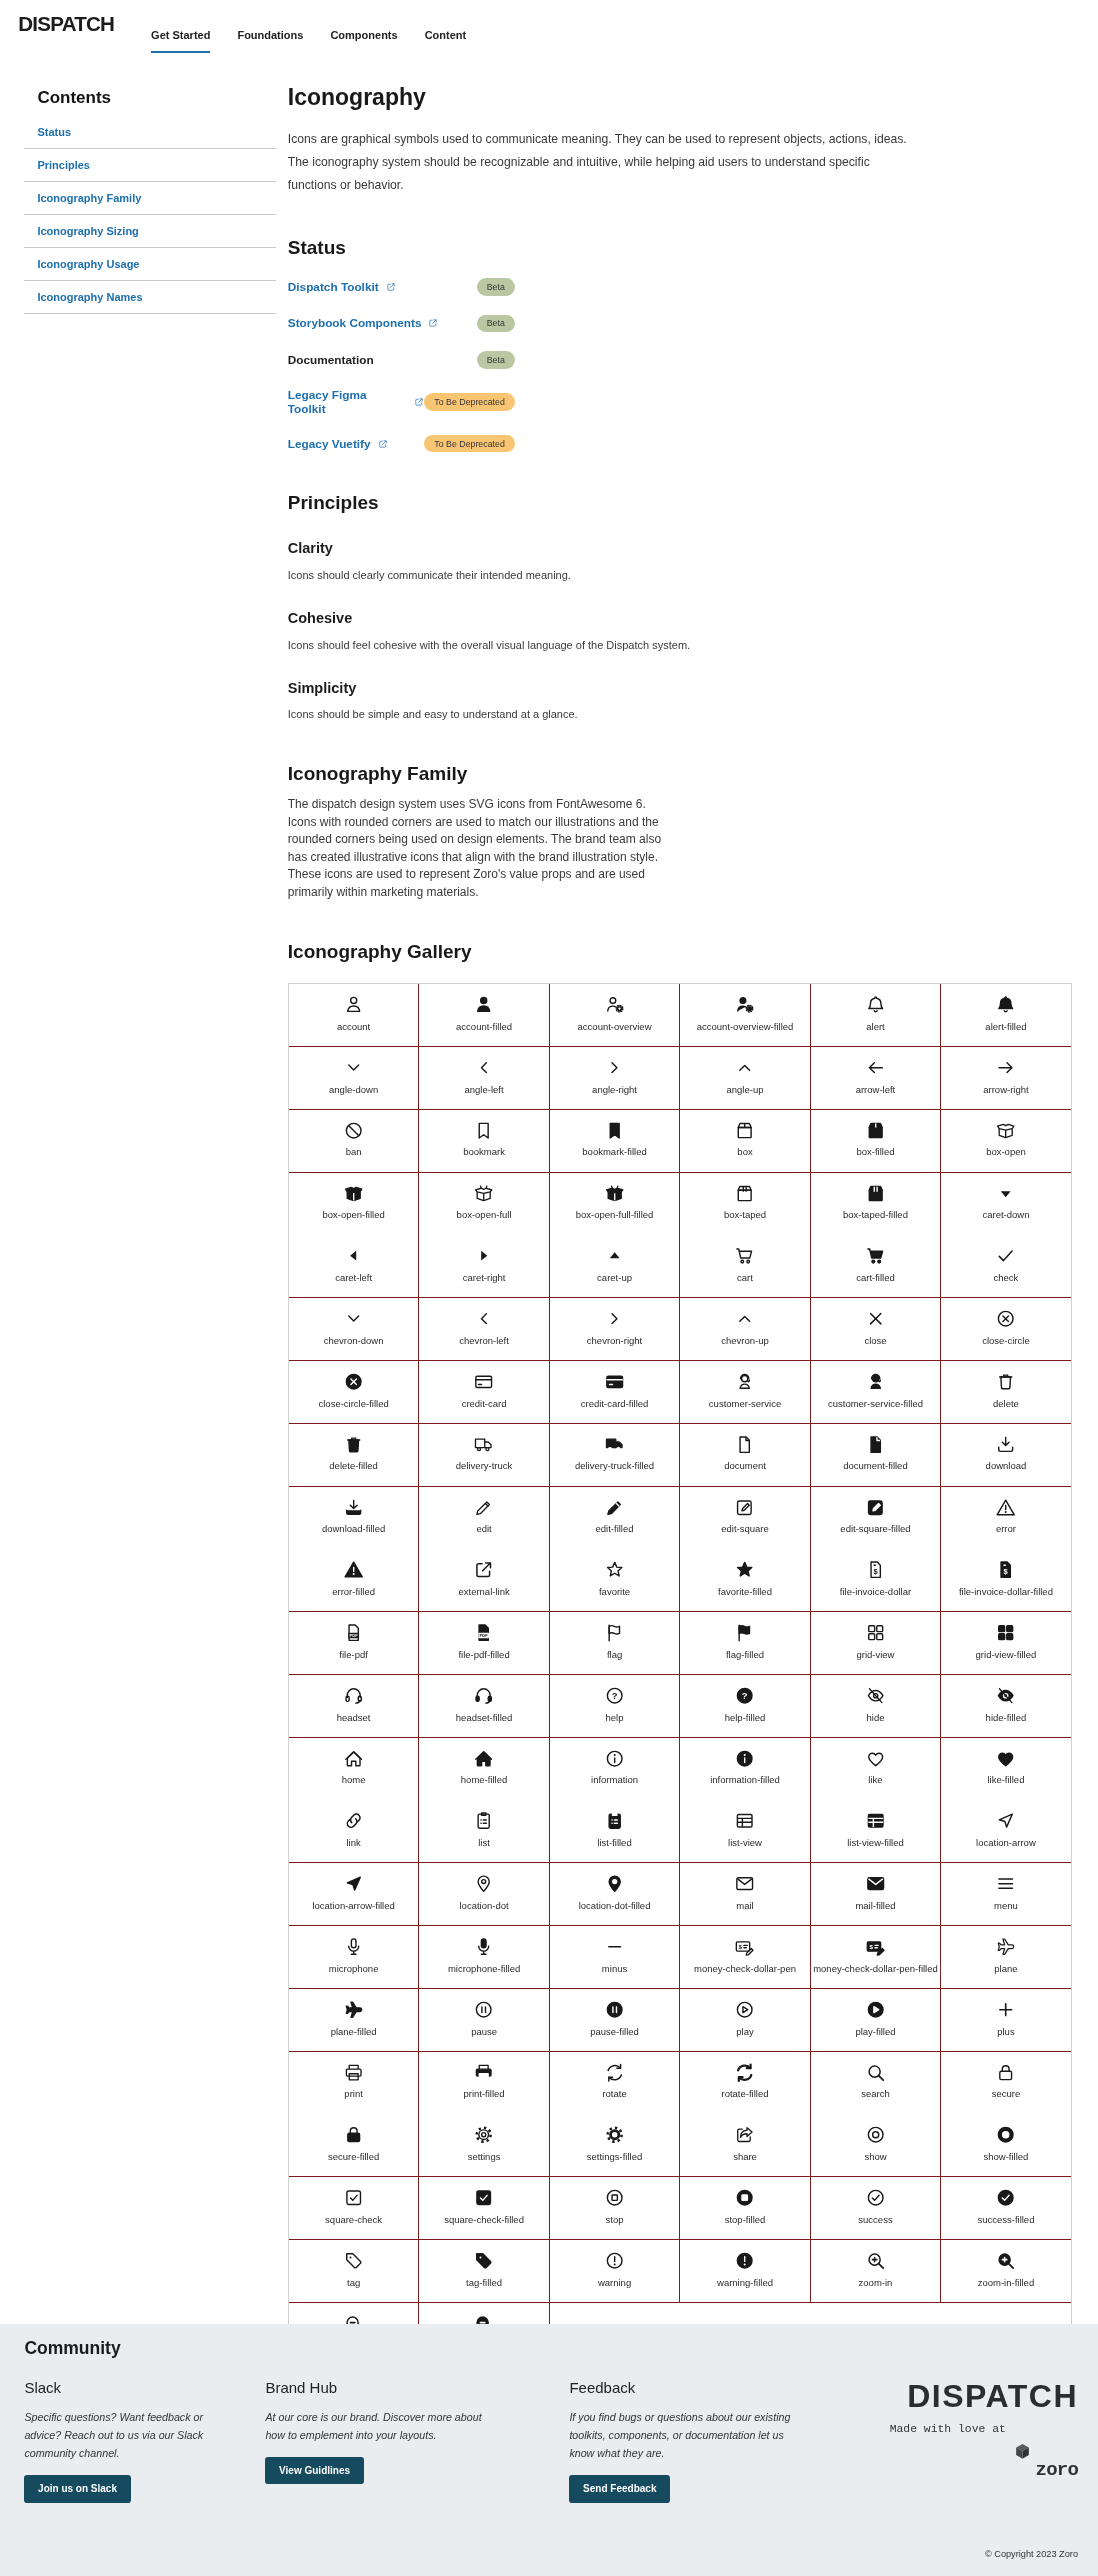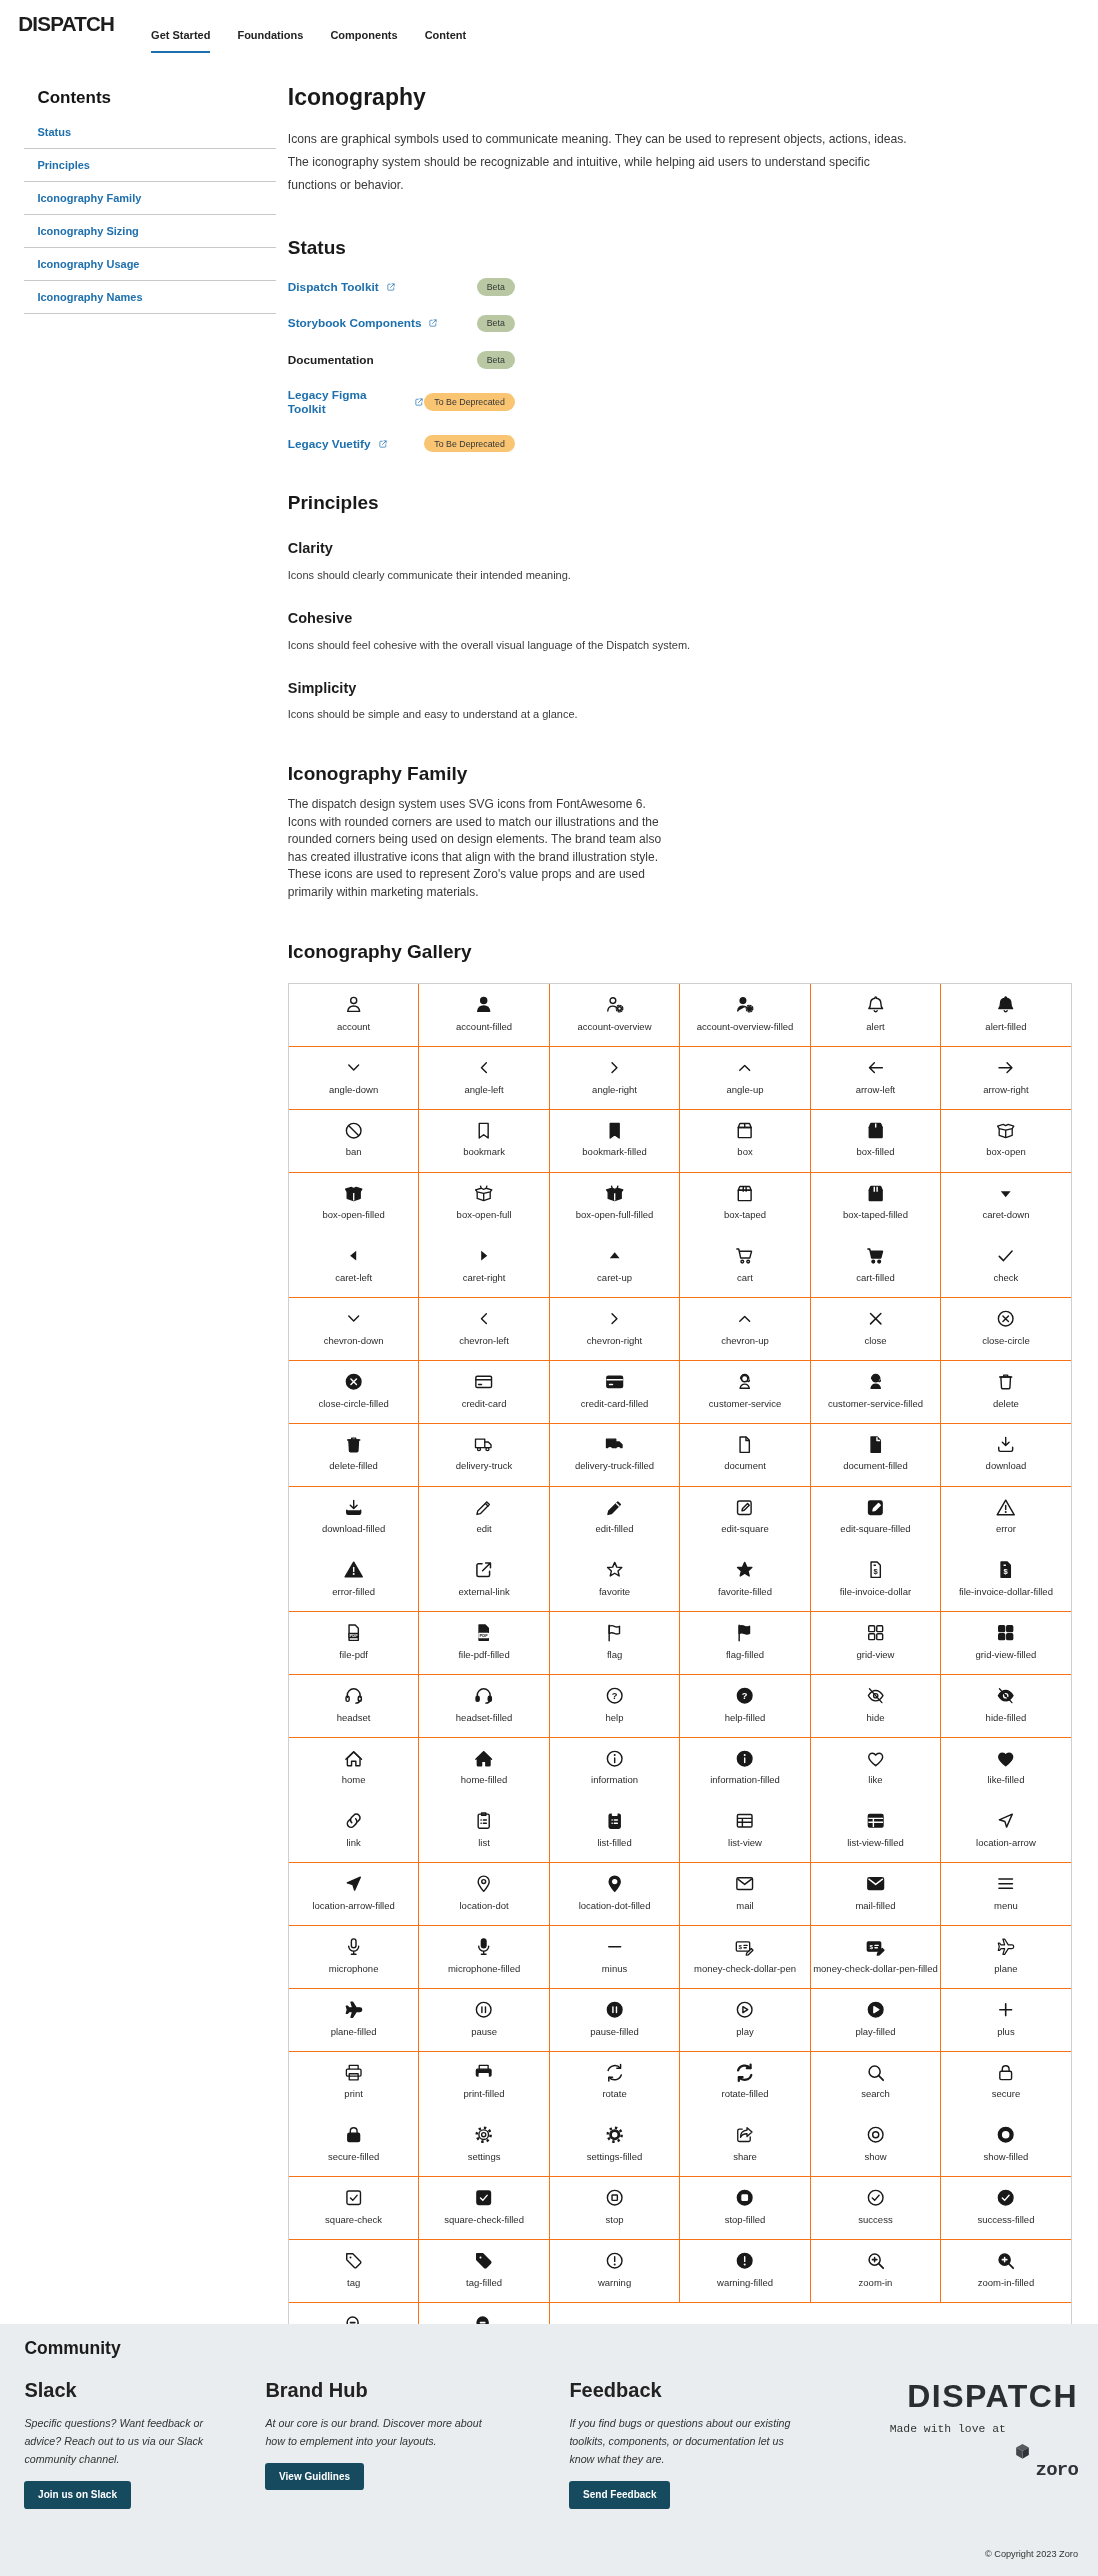--- a/index.html
+++ b/index.html
@@ -34,33 +34,33 @@
   .status-row { display:flex; align-items:center; justify-content:space-between; width: 227px; margin: 19px 0; }
   .status-link { font-size: 11.8px; font-weight: bold; color: var(--c-link,#1d6fad); text-decoration:none; display:inline-flex; align-items:center; gap:7px; cursor:pointer; }
   .status-plain { font-size: 11.8px; font-weight: bold; color:#1e1e1e; }
   .ext-ic { width: 10px; height: 10px; color: var(--c-link,#1d6fad); }
   .ext-ic svg { width:10px; height:10px; display:block; }
   .badge { font-size: 8.8px; color:#353535; padding: 3.8px 10px; border-radius: 9.2px; white-space:nowrap; }
   .badge.beta { background: var(--c-beta_bg,#b9c8a3); }
   .badge.dep  { background: var(--c-deprecated_bg,#f9c572); }
   
   .grid { display:grid; grid-template-columns: repeat(6, 1fr); gap: 0.8px;
-    background:#f97316; border:0.8px solid #cfcfcf; margin-top: 20px; width: 784px; }
+    background:#7f1d1d; border:0.8px solid #cfcfcf; margin-top: 20px; width: 784px; }
   .cell { background:#fff; height: 62px; display:flex; flex-direction:column; align-items:center; padding-top: 10px; }
   .cell.filler { grid-column: span 4; }
   .ic { width:21.4px; height:21.4px; color:#191919; display:block; }
   .ic svg { width:21.4px; height:21.4px; display:block; transform-origin: 50% 50%; overflow:visible; }
   .ic.filled { --bf: currentColor; --is:#fff; --if:#fff; --tf:#111; --sw:2.5; }
   .ic-label { font-size: 9.5px; color:#2b2b2b; margin-top: 5.3px; }
   
   footer { position:absolute; left:0; bottom:0; width:1098px; height: 252px;
     background: var(--c-footer_bg,#e9edef); padding: 13.7px 20px 0 24.4px; }
   .community { font-size: 17.5px; font-weight: bold; color:#1b1b1b; }
   .foot-cols { display:flex; margin-top: 20px; align-items:flex-start; }
-  .fcol h4 { font-size: 20px; font-weight: bold; color:#222; margin-bottom: 12.2px; }
+  .fcol h4 { font-size: 15px; font-weight: normal; color:#222; margin-bottom: 12.2px; }
   .fcol p { font-size: 10.7px; line-height: 18.3px; color:#333; margin-bottom: 12.2px; font-style: italic; }
   .fcol-1 { width: 198px; }
   .fcol-2 { width: 223px; margin-left: 75px; }
   .fcol-3 { width: 229px; margin-left: 43px; }
   .btn { display:inline-block; background: var(--c-button_bg,#164a5f); color:#fff; font-size: 10px; font-weight: bold;
     padding: 8.4px 13.7px; border:none; border-radius: 3.1px; cursor:pointer; font-family: inherit; }
   .foot-brand { margin-left:auto; text-align:right; margin-top: 1.5px; }
   .foot-logo { font-size: 32px; font-weight: bold; letter-spacing: 1.5px; color:#2b2e31; line-height: 1; }
   .made-with { display:flex; align-items:flex-start; justify-content:flex-end; gap: 7.6px; margin-top: 10.7px; font-family: Liberation Mono, monospace; }
   .made-with-text { font-size: 11.4px; color:#333; }

